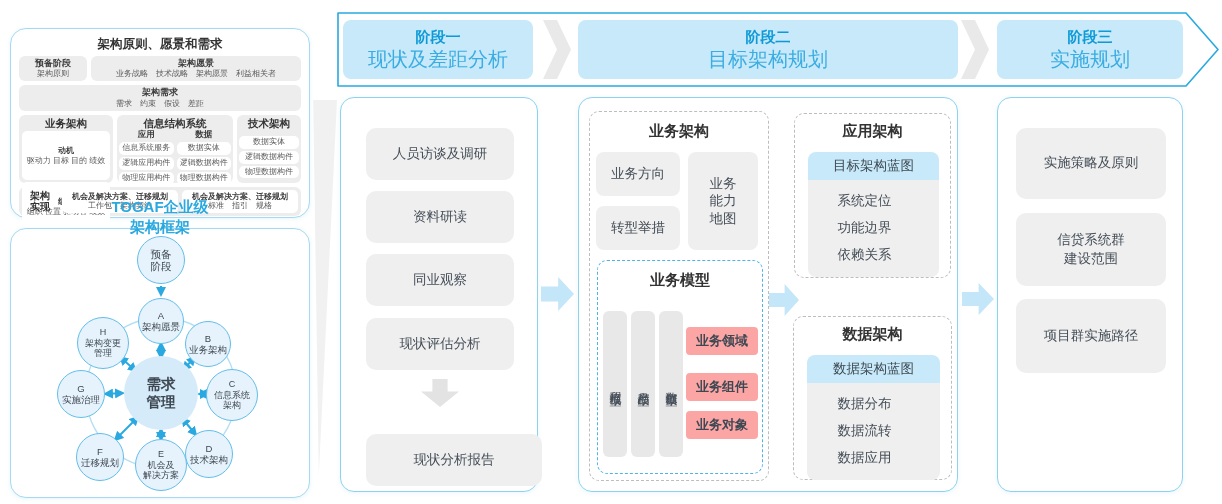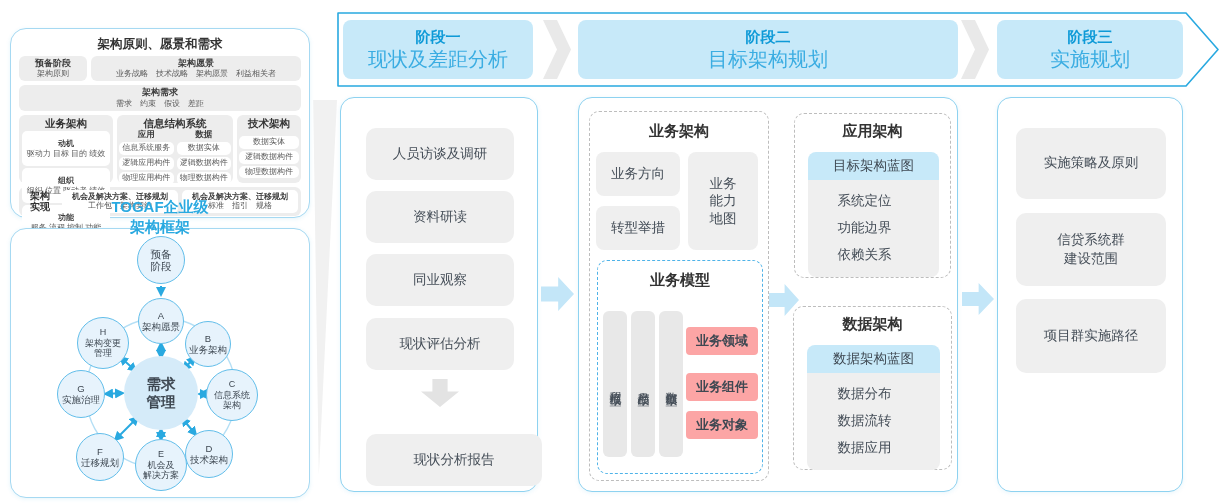--- a/index.html
+++ b/index.html
@@ -10,21 +10,21 @@
   
   .panelA{position:absolute;left:10px;top:28px;width:300px;height:190px;border:1.5px solid #A6D9F2;border-radius:16px;background:#fff;padding:6px 8px 6px 8px;box-shadow:0 1px 4px rgba(41,169,224,.12);}
   .paTitle{text-align:center;font-size:12.5px;font-weight:bold;color:#333;margin:1px 0 3px 0;}
   .gRow{display:flex;gap:4px;margin-bottom:4px;}
   .gbox{background:#EDEDED;border-radius:6px;text-align:center;padding:2px 2px;color:#555;}
   .gt{font-weight:bold;font-size:9px;color:#3c3c3c;line-height:1.25;}
   .gs{font-size:8px;line-height:1.25;color:#5a5a5a;}
   .row3{display:flex;gap:4px;margin-bottom:4px;height:68px;}
   .colBlk{background:#EDEDED;border-radius:6px;padding:2px;}
   .ct{font-weight:bold;font-size:10.5px;color:#333;text-align:center;line-height:1.2;}
-  .wbox{background:#fff;border-radius:5px;margin:2px 1px;text-align:center;padding:8px 0;}
+  .wbox{background:#fff;border-radius:5px;margin:2px 1px;text-align:center;padding:15px 0;}
   .wt{font-weight:bold;font-size:8px;color:#3c3c3c;line-height:1.2;}
   .ws{font-size:8px;color:#5a5a5a;line-height:1.2;transform-origin:center;}
   .subcols{display:flex;gap:3px;}
   .subcol{flex:1;}
   .sct{font-weight:bold;font-size:8.5px;color:#3c3c3c;text-align:center;line-height:1.3;}
   .wline{background:#fff;border-radius:5px;margin:2px 0;font-size:8px;color:#5a5a5a;text-align:center;padding:2px 0;line-height:1.1;}
   .row4{display:flex;gap:4px;background:#EDEDED;border-radius:6px;padding:3px;align-items:center;}
   .rt{width:36px;font-weight:bold;font-size:10px;color:#333;text-align:center;line-height:1.15;}
   .rbox{flex:1;background:#fff;border-radius:5px;text-align:center;padding:2px 0;}
 
@@ -256,21 +256,21 @@
       <div class="bpBox" style="left:13px;top:38px;width:131px;">
         <div class="bpHead">目标架构蓝图</div>
         <div class="bpBody">
           <div class="bpLine">系统定位</div>
           <div class="bpLine">功能边界</div>
           <div class="bpLine">依赖关系</div>
         </div>
       </div>
     </div>
 
-    <div class="dashG" style="left:214px;top:208px;width:159px;height:164px;">
+    <div class="dashG" style="left:214px;top:218px;width:159px;height:164px;">
       <div class="pTitle" style="top:8px;">数据架构</div>
       <div class="bpBox" style="left:13px;top:38px;width:133px;">
         <div class="bpHead">数据架构蓝图</div>
         <div class="bpBody">
           <div class="bpLine">数据分布</div>
           <div class="bpLine">数据流转</div>
           <div class="bpLine">数据应用</div>
         </div>
       </div>
     </div>

